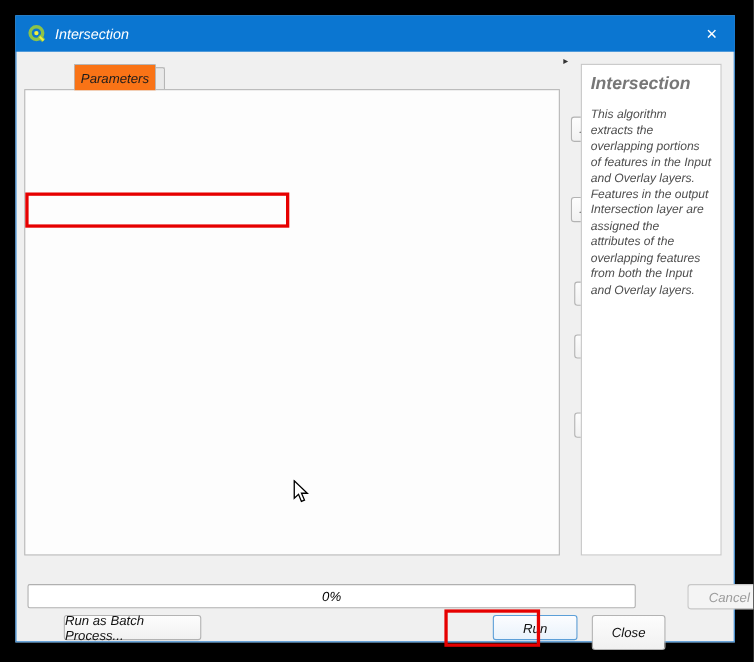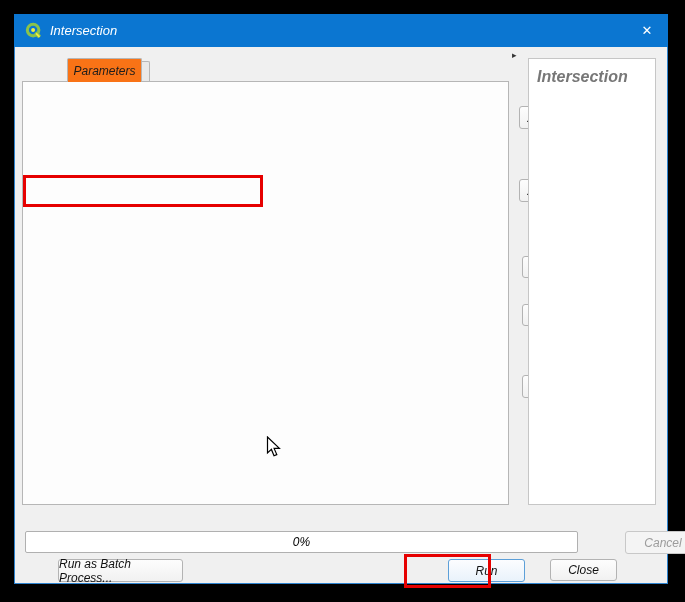--- a/index.html
+++ b/index.html
@@ -172,35 +172,36 @@
   </div>
 
   <div class="checkbox checked" style="left:27px; top:406px;">
     <span>✓</span>
   </div>
   <span class="lbl" style="left:46px; top:405px;">Open output file after running algorithm</span>
 
   <span class="splitter-arrow">▸</span>
   <div class="helppanel">
     <h2>Intersection</h2>
+    <p>This algorithm extracts the overlapping portions of features in the Input and Overlay layers. Features in the output Intersection layer are assigned the attributes of the overlapping features from both the Input and Overlay layers.</p>
   </div>
 
   <div class="progress">
     <span>0%</span>
   </div>
   <div class="btn disabled" style="left:586px; top:531px; width:76px; height:23px;">
     <span>Cancel</span>
   </div>
   <div class="btn" style="left:19px; top:559px; width:125px; height:23px;">
     <span>Run as Batch Process...</span>
   </div>
   <div class="btn focused" style="left:409px; top:559px; width:77px; height:23px;">
     <span>Run</span>
   </div>
   <div class="annotation" style="left:404px; top:554px; width:87px; height:34px;"></div>
-  <div class="btn" style="left:511px; top:559px; width:67px; height:22px;">
+  <div class="btn" style="left:499px; top:559px; width:67px; height:32px;">
     <span>Close</span>
   </div>
 
   <svg class="cursor" width="15" height="22" viewBox="0 0 15 22">
     <path d="M1.5 1 L1.5 17 L5.4 13.4 L8 19.8 L10.8 18.6 L8.1 12.4 L13.4 12.4 Z" fill="#fff" stroke="#000" stroke-width="1.2"></path>
   </svg>
 </div>
 
 </body></html>

